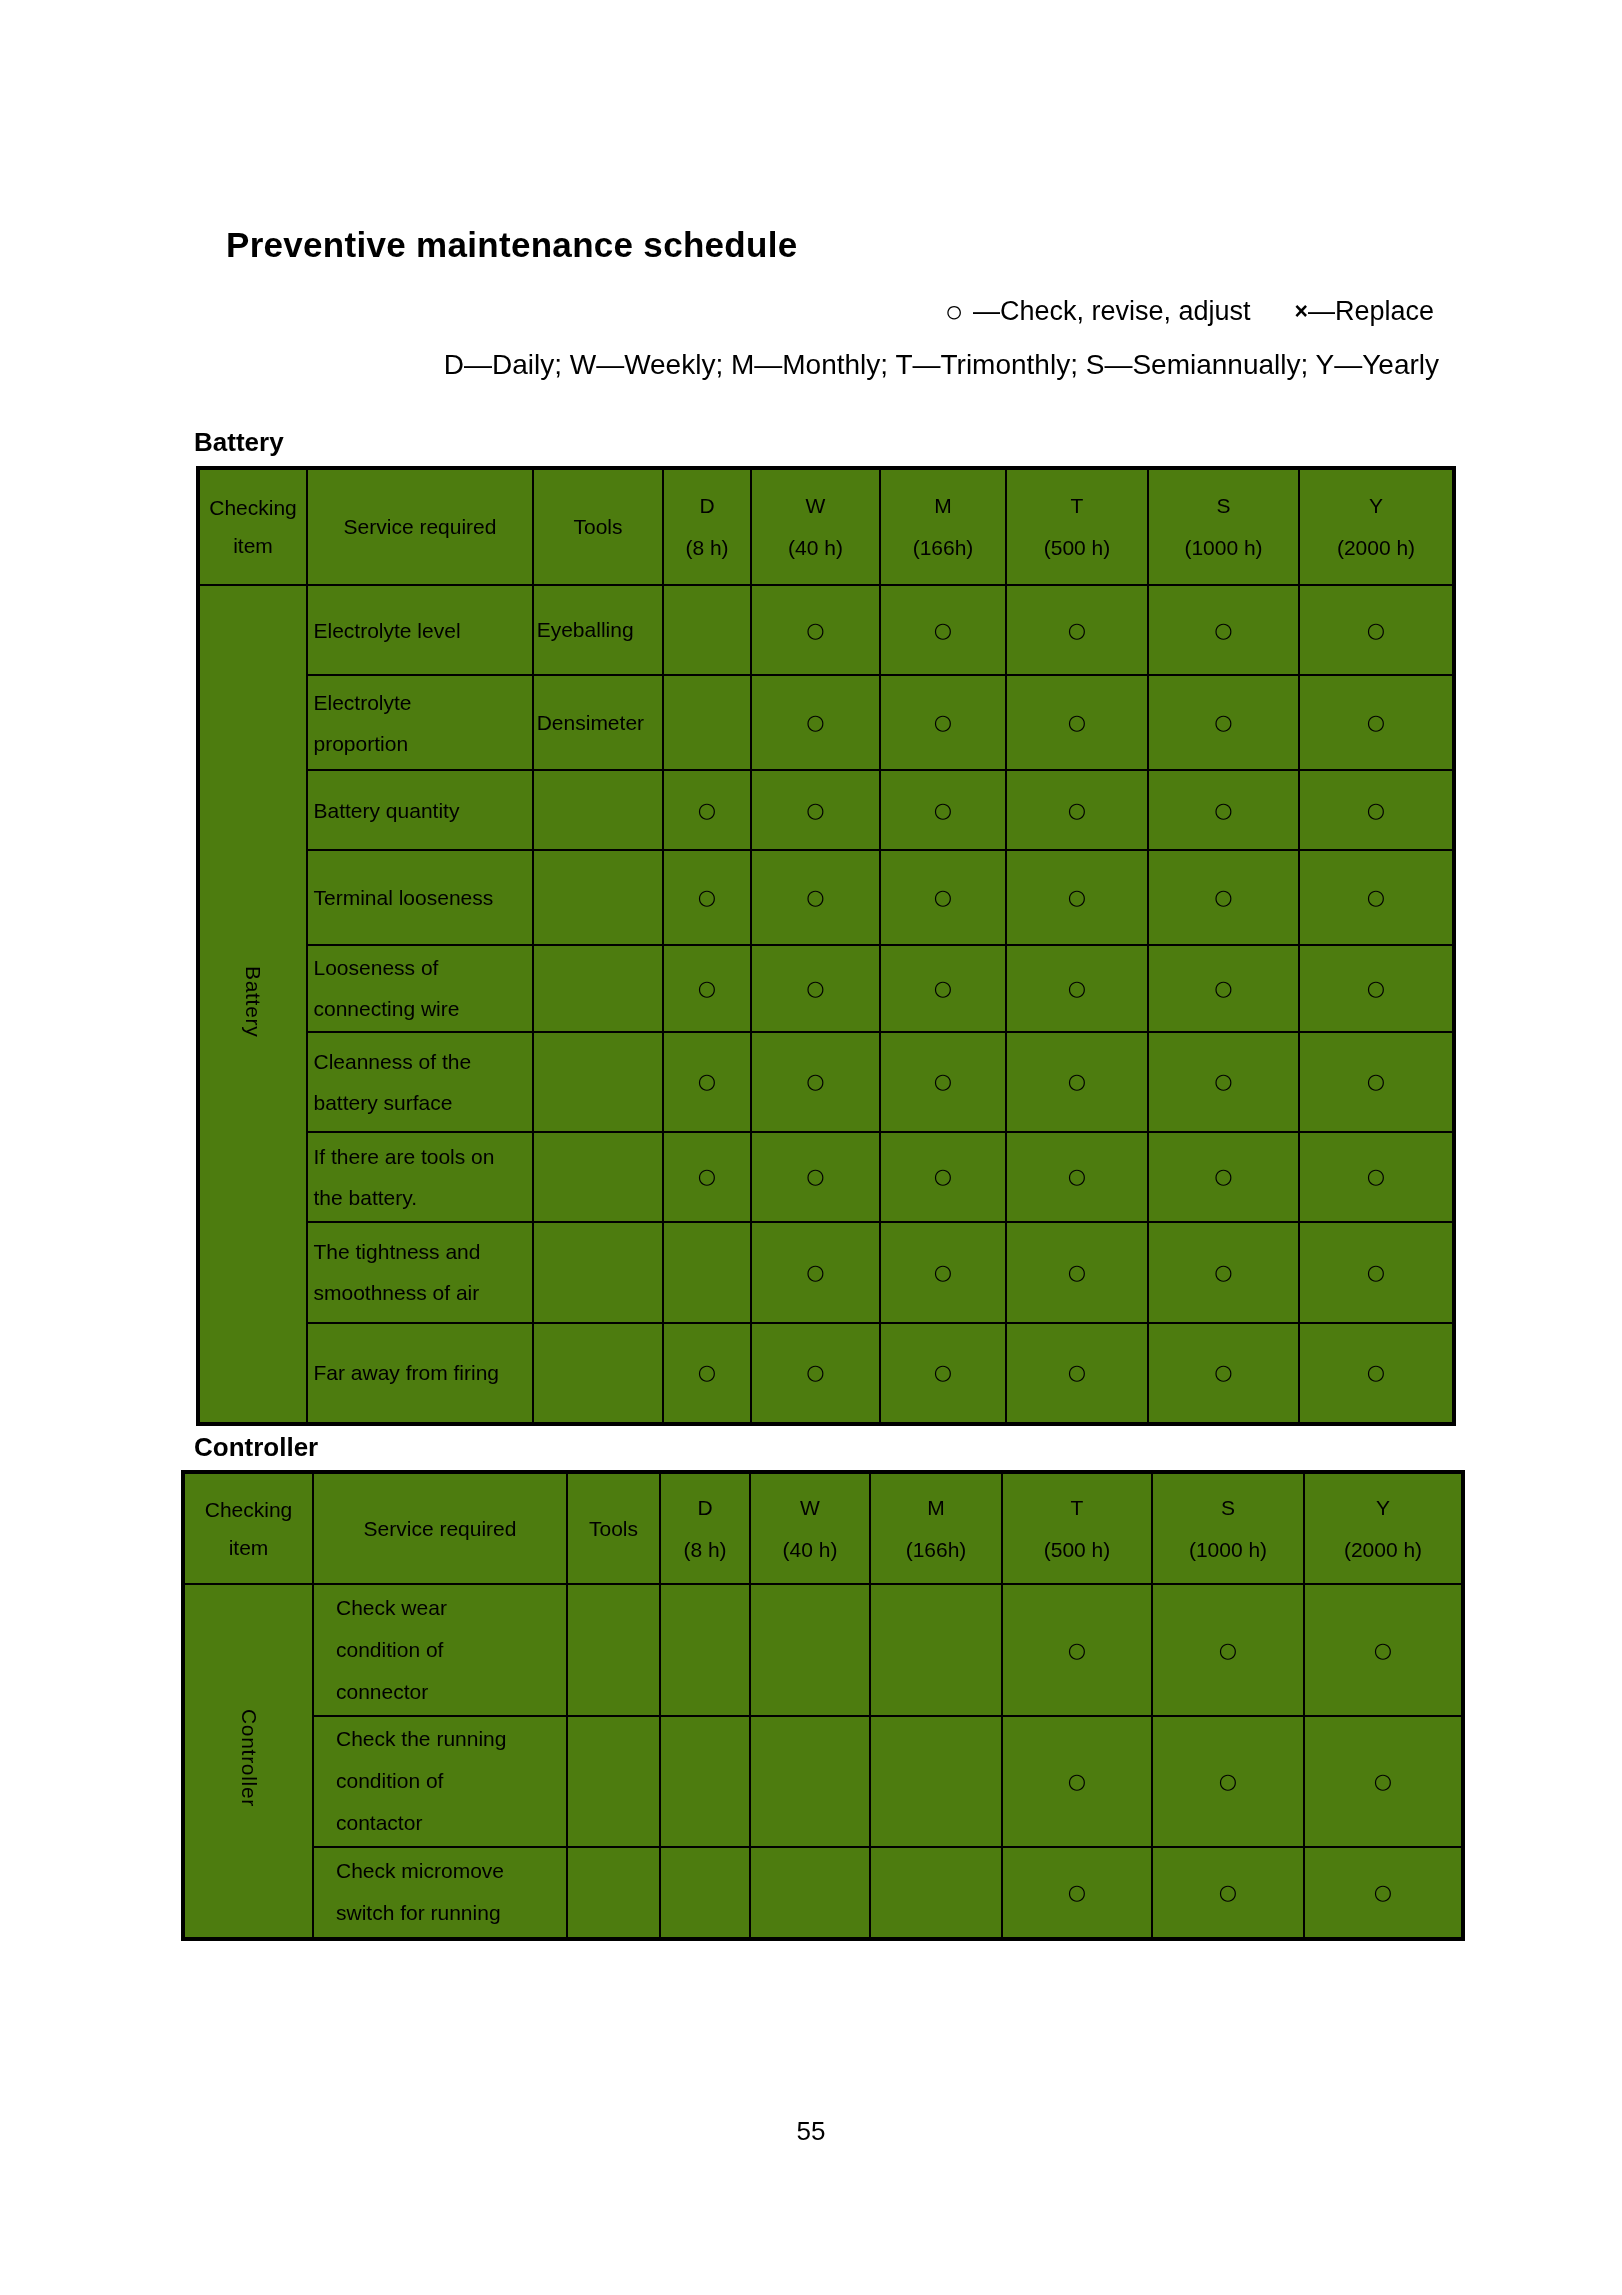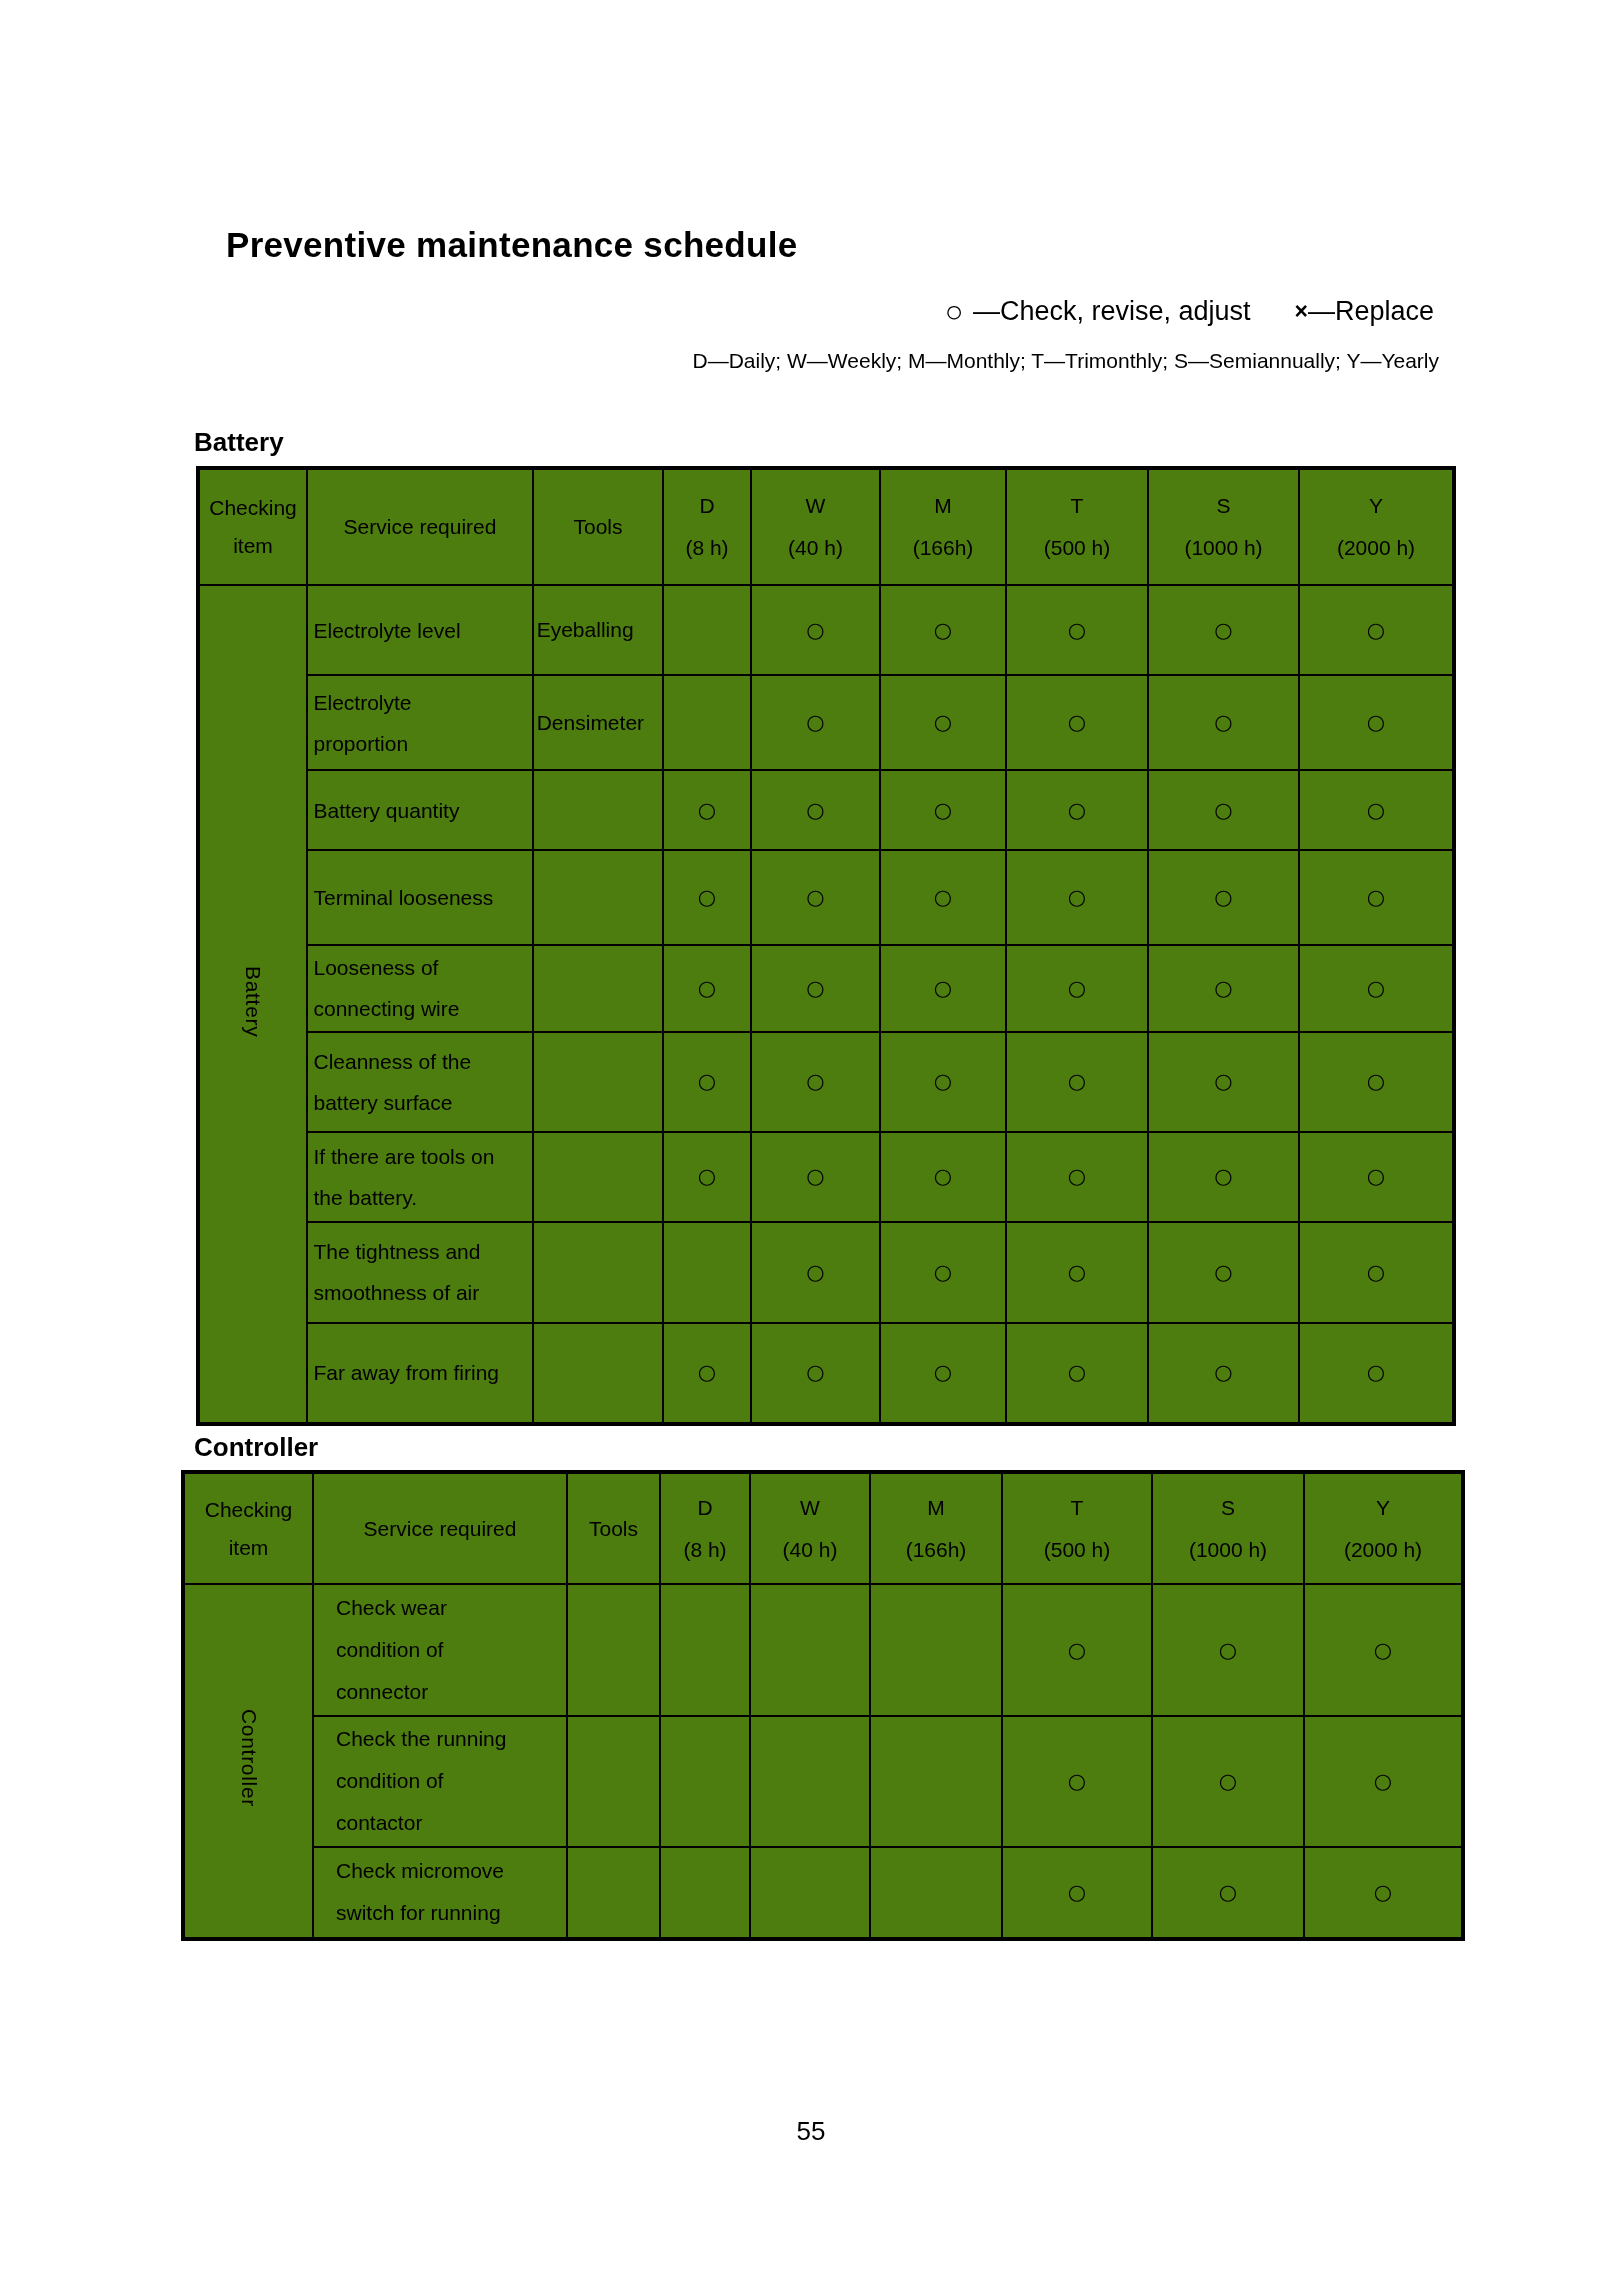--- a/index.html
+++ b/index.html
@@ -34,21 +34,21 @@
     align-items: center;
     font-size: 27px;
     white-space: nowrap;
   }
   .lg-circle { font-size: 31px; line-height: 1; margin-right: 9.5px; }
   .lg-x { font-weight: 700; font-size: 23px; margin-left: 44px; }
   .legend-line2 {
     position: absolute;
     top: 349px;
     right: 183px;
-    font-size: 21px;
+    font-size: 28px;
     white-space: pre;
   }
   .section-heading {
     position: absolute;
     left: 194px;
     font-size: 26px;
     font-weight: 700;
     white-space: nowrap;
   }
   .heading-battery { top: 427px; }

